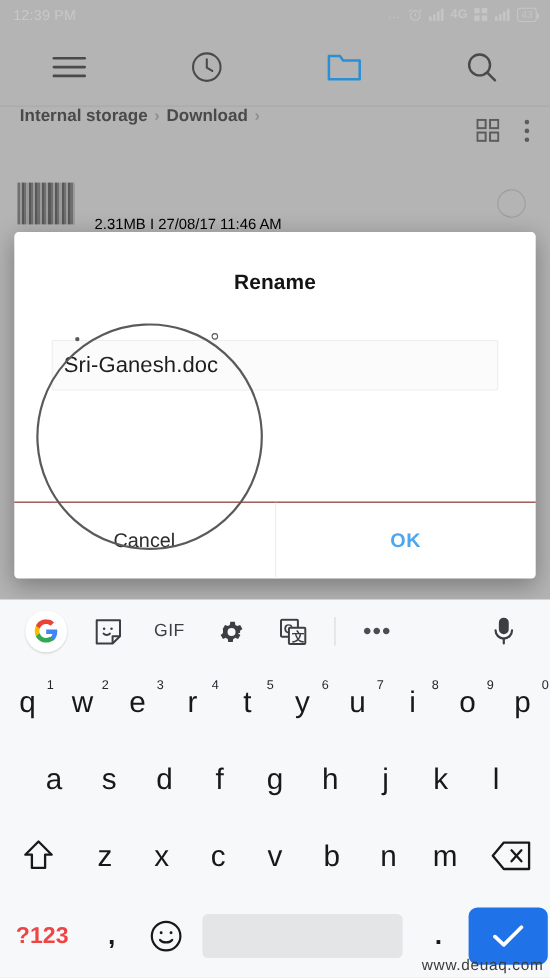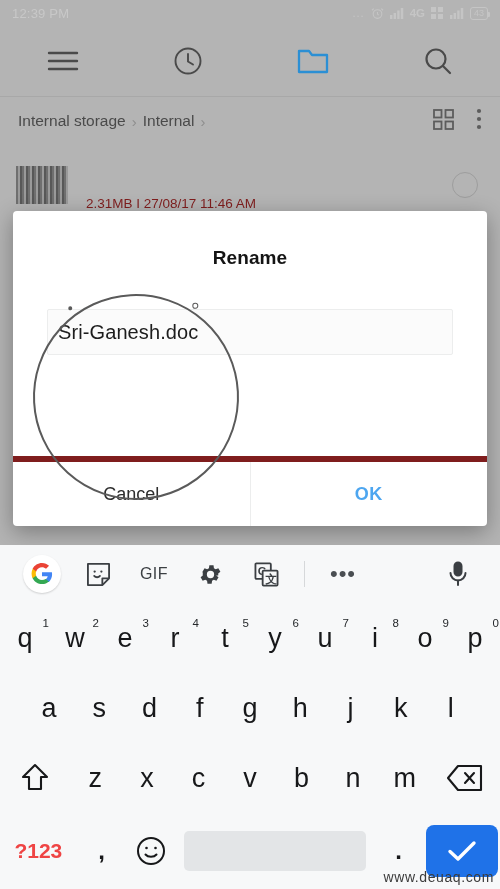--- a/index.html
+++ b/index.html
@@ -36,34 +36,34 @@
     background:#c5c5c5; border-radius:0 1px 1px 0; }
 
   
   .toolbar { height:70px; display:flex; align-items:center; }
   .tb-item { flex:1; display:flex; align-items:center; justify-content:center; height:100%; }
   .tb-item svg { display:block; }
 
   .divider { height:1px; background:#a8a8a8; }
 
   
-  .crumbrow { height:48px; display:flex; align-items:center; padding:0 18px; }
+  .crumbrow { height:48px; display:flex; padding:0 18px;font-weight:bold; }
   .crumb { font-size:15.5px; color:#4a4a4a; }
   .crumb-sep { font-size:15px; color:#8e8e8e; margin:0 6px; }
   .crumb-actions { margin-left:auto; display:flex; align-items:center; gap:22px; }
 
   
   .filelist { padding-top:6px; }
   .filerow { display:flex; align-items:center; height:68px; padding:0 16px; position:relative; }
   .thumb { width:52px; height:38px; flex:none; }
   .thumb.t1 { background:repeating-linear-gradient(90deg,#6f6f6f 0 2px,#9a9a9a 2px 4px,#585858 4px 6px); }
   .thumb.t2 { background:linear-gradient(#4a2a24,#2a1410); }
   .fmeta { margin-left:18px; }
   .fname { font-size:15px; color:#555; height:16px; }
-  .fsub { font-size:13.5px; color:#7f1d1d; margin-top:20px; white-space:nowrap; }
+  .fsub { font-size:13.5px; color:#000000; margin-top:20px; white-space:nowrap; }
   .checkcircle {
     position:absolute; right:22px; top:50%; transform:translateY(-50%);
     width:26px; height:26px; border:1.6px solid #9d9d9d; border-radius:50%;
   }
 
   
   .dlg-wrap { position:absolute; left:0; top:0; width:500px; height:545px; pointer-events:none; }
   .dialog {
     position:absolute; left:13px; top:211px; width:474px; height:315px;
     background:#fff; border-radius:4px;
@@ -74,21 +74,21 @@
     padding-top:36px; letter-spacing:.1px;
   }
   .dlg-field-wrap { padding:40px 34px 0 34px; }
   .dlg-field {
     height:46px; background:#fbfbfb; border:1px solid #eceded; border-radius:2px;
     display:flex; align-items:center; padding:0 10px;
   }
   .dlg-field-text { font-size:20px; color:#1d1d1d; letter-spacing:.1px; }
   .dlg-actions {
     position:absolute; left:0; right:0; bottom:0; height:70px;
-    border-top:6px solid #7f1d1d; display:flex;
+    border-top:1px solid #7f1d1d; display:flex;
   }
   .dlg-btn {
     flex:1; display:flex; align-items:center; justify-content:center;
     font-size:18px;
   }
   .dlg-btn.cancel { color:#2d2d2d; }
   .dlg-btn.ok { color:#4da6f0; font-weight:bold; letter-spacing:.5px; }
   .dlg-vdiv { width:1px; background:#eceded; }
 
   
@@ -229,21 +229,21 @@
           <circle cx="13" cy="13" r="9.5"></circle>
             <line x1="20" y1="20" x2="27" y2="27"></line>
         </svg>
       </div>
     </div>
     <div class="divider"></div>
 
     <div class="crumbrow">
       <span class="crumb">Internal storage</span>
       <span class="crumb-sep">›</span>
-      <span class="crumb">Internal</span>
+      <span class="crumb">Download</span>
       <span class="crumb-sep">›</span>
       <span class="crumb-actions">
         <span>
           <svg width="21" height="21" viewBox="0 0 21 21" fill="none" stroke="#5c5c5c" stroke-width="1.8">
             <rect x="1" y="1" width="7.5" height="7.5"></rect>
               <rect x="12.5" y="1" width="7.5" height="7.5"></rect>
             <rect x="1" y="12.5" width="7.5" height="7.5"></rect>
               <rect x="12.5" y="12.5" width="7.5" height="7.5"></rect>
           </svg>
         </span>

